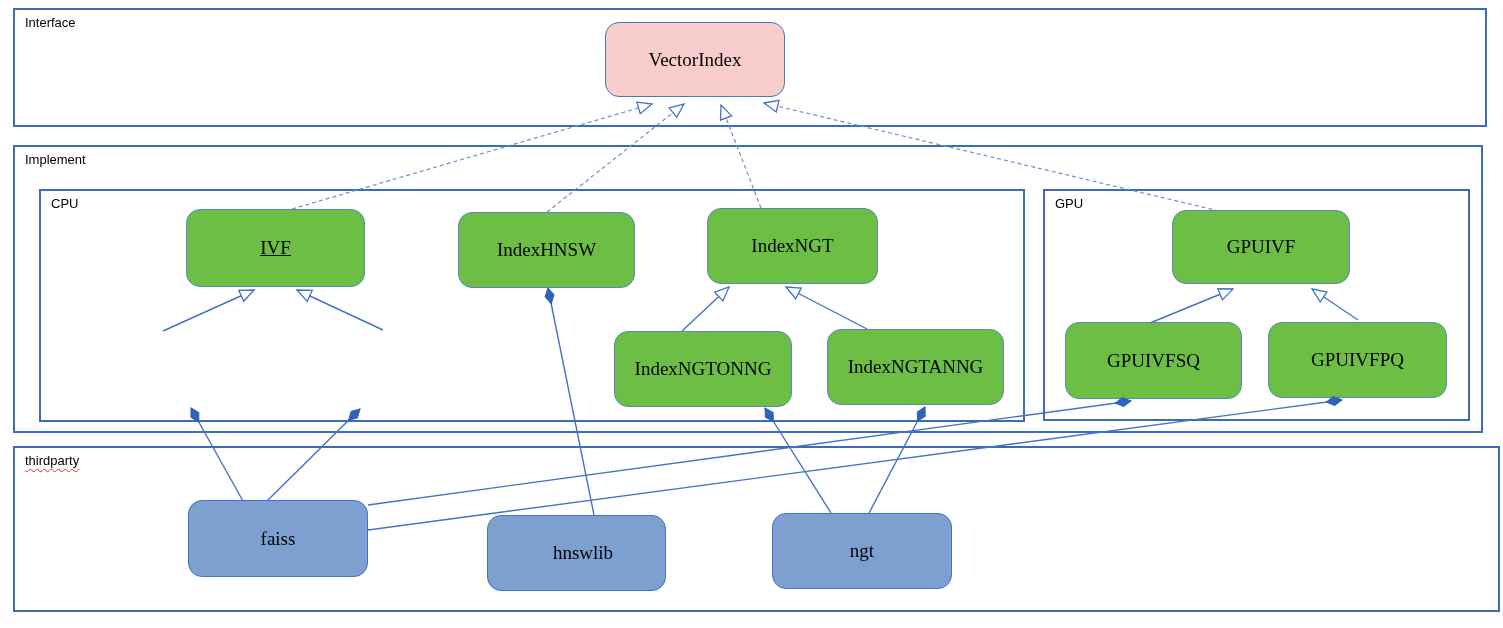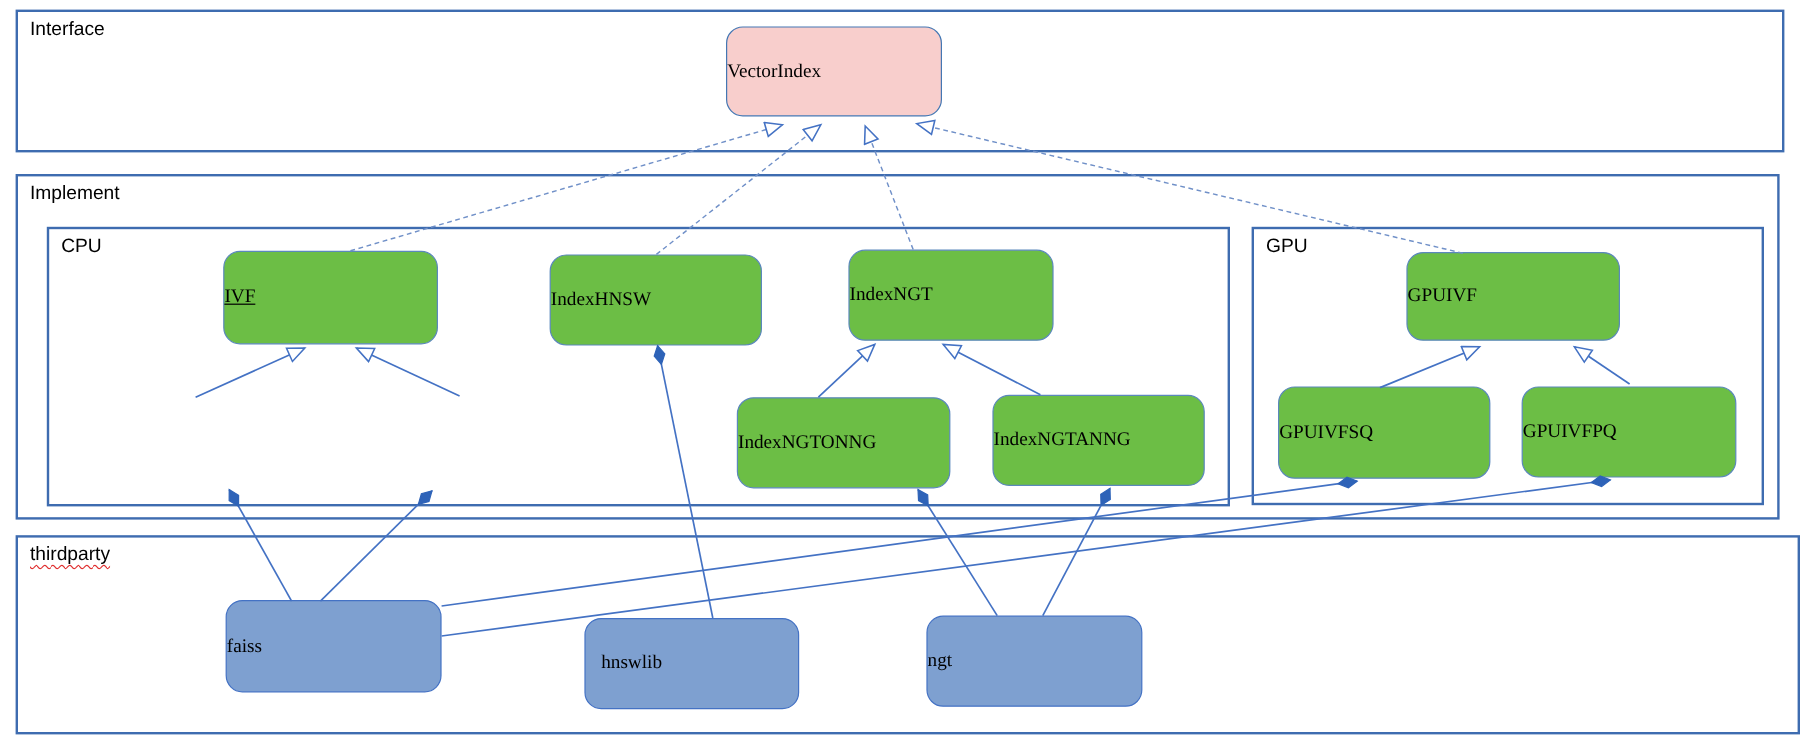--- a/index.html
+++ b/index.html
@@ -20,37 +20,37 @@
   .canvas{position:relative;width:1503px;height:628px;background:#fff;overflow:hidden;}
 
   .container{
     position:absolute;
     border:2px solid var(--container-border);
     background:transparent;
     box-sizing:border-box;
   }
   .container .container-label{
     position:absolute;top:5px;left:10px;
-    font-size:16px;line-height:1.2;color:#000;
+    font-size:13px;line-height:1.2;color:#000;
   }
   .container-label.misspelled{
     text-decoration-line:underline;
     text-decoration-style:wavy;
     text-decoration-color:var(--spellcheck);
     text-decoration-thickness:1px;
     text-underline-offset:3px;
   }
 
   .node{
     position:absolute;
     border-radius:14px;
     box-sizing:border-box;
-    display:flex;align-items:center;justify-content:flex-start;
+    display:flex;align-items:center;justify-content:center;
     font-family:"Liberation Serif",serif;
-    font-size:16px;
+    font-size:19px;
     z-index:3;
   }
   .node-interface{
     background:var(--interface-fill);
     border:1.5px solid var(--interface-border);
   }
   .node-implementation{
     background:var(--implementation-fill);
     border:1.5px solid var(--implementation-border);
   }

